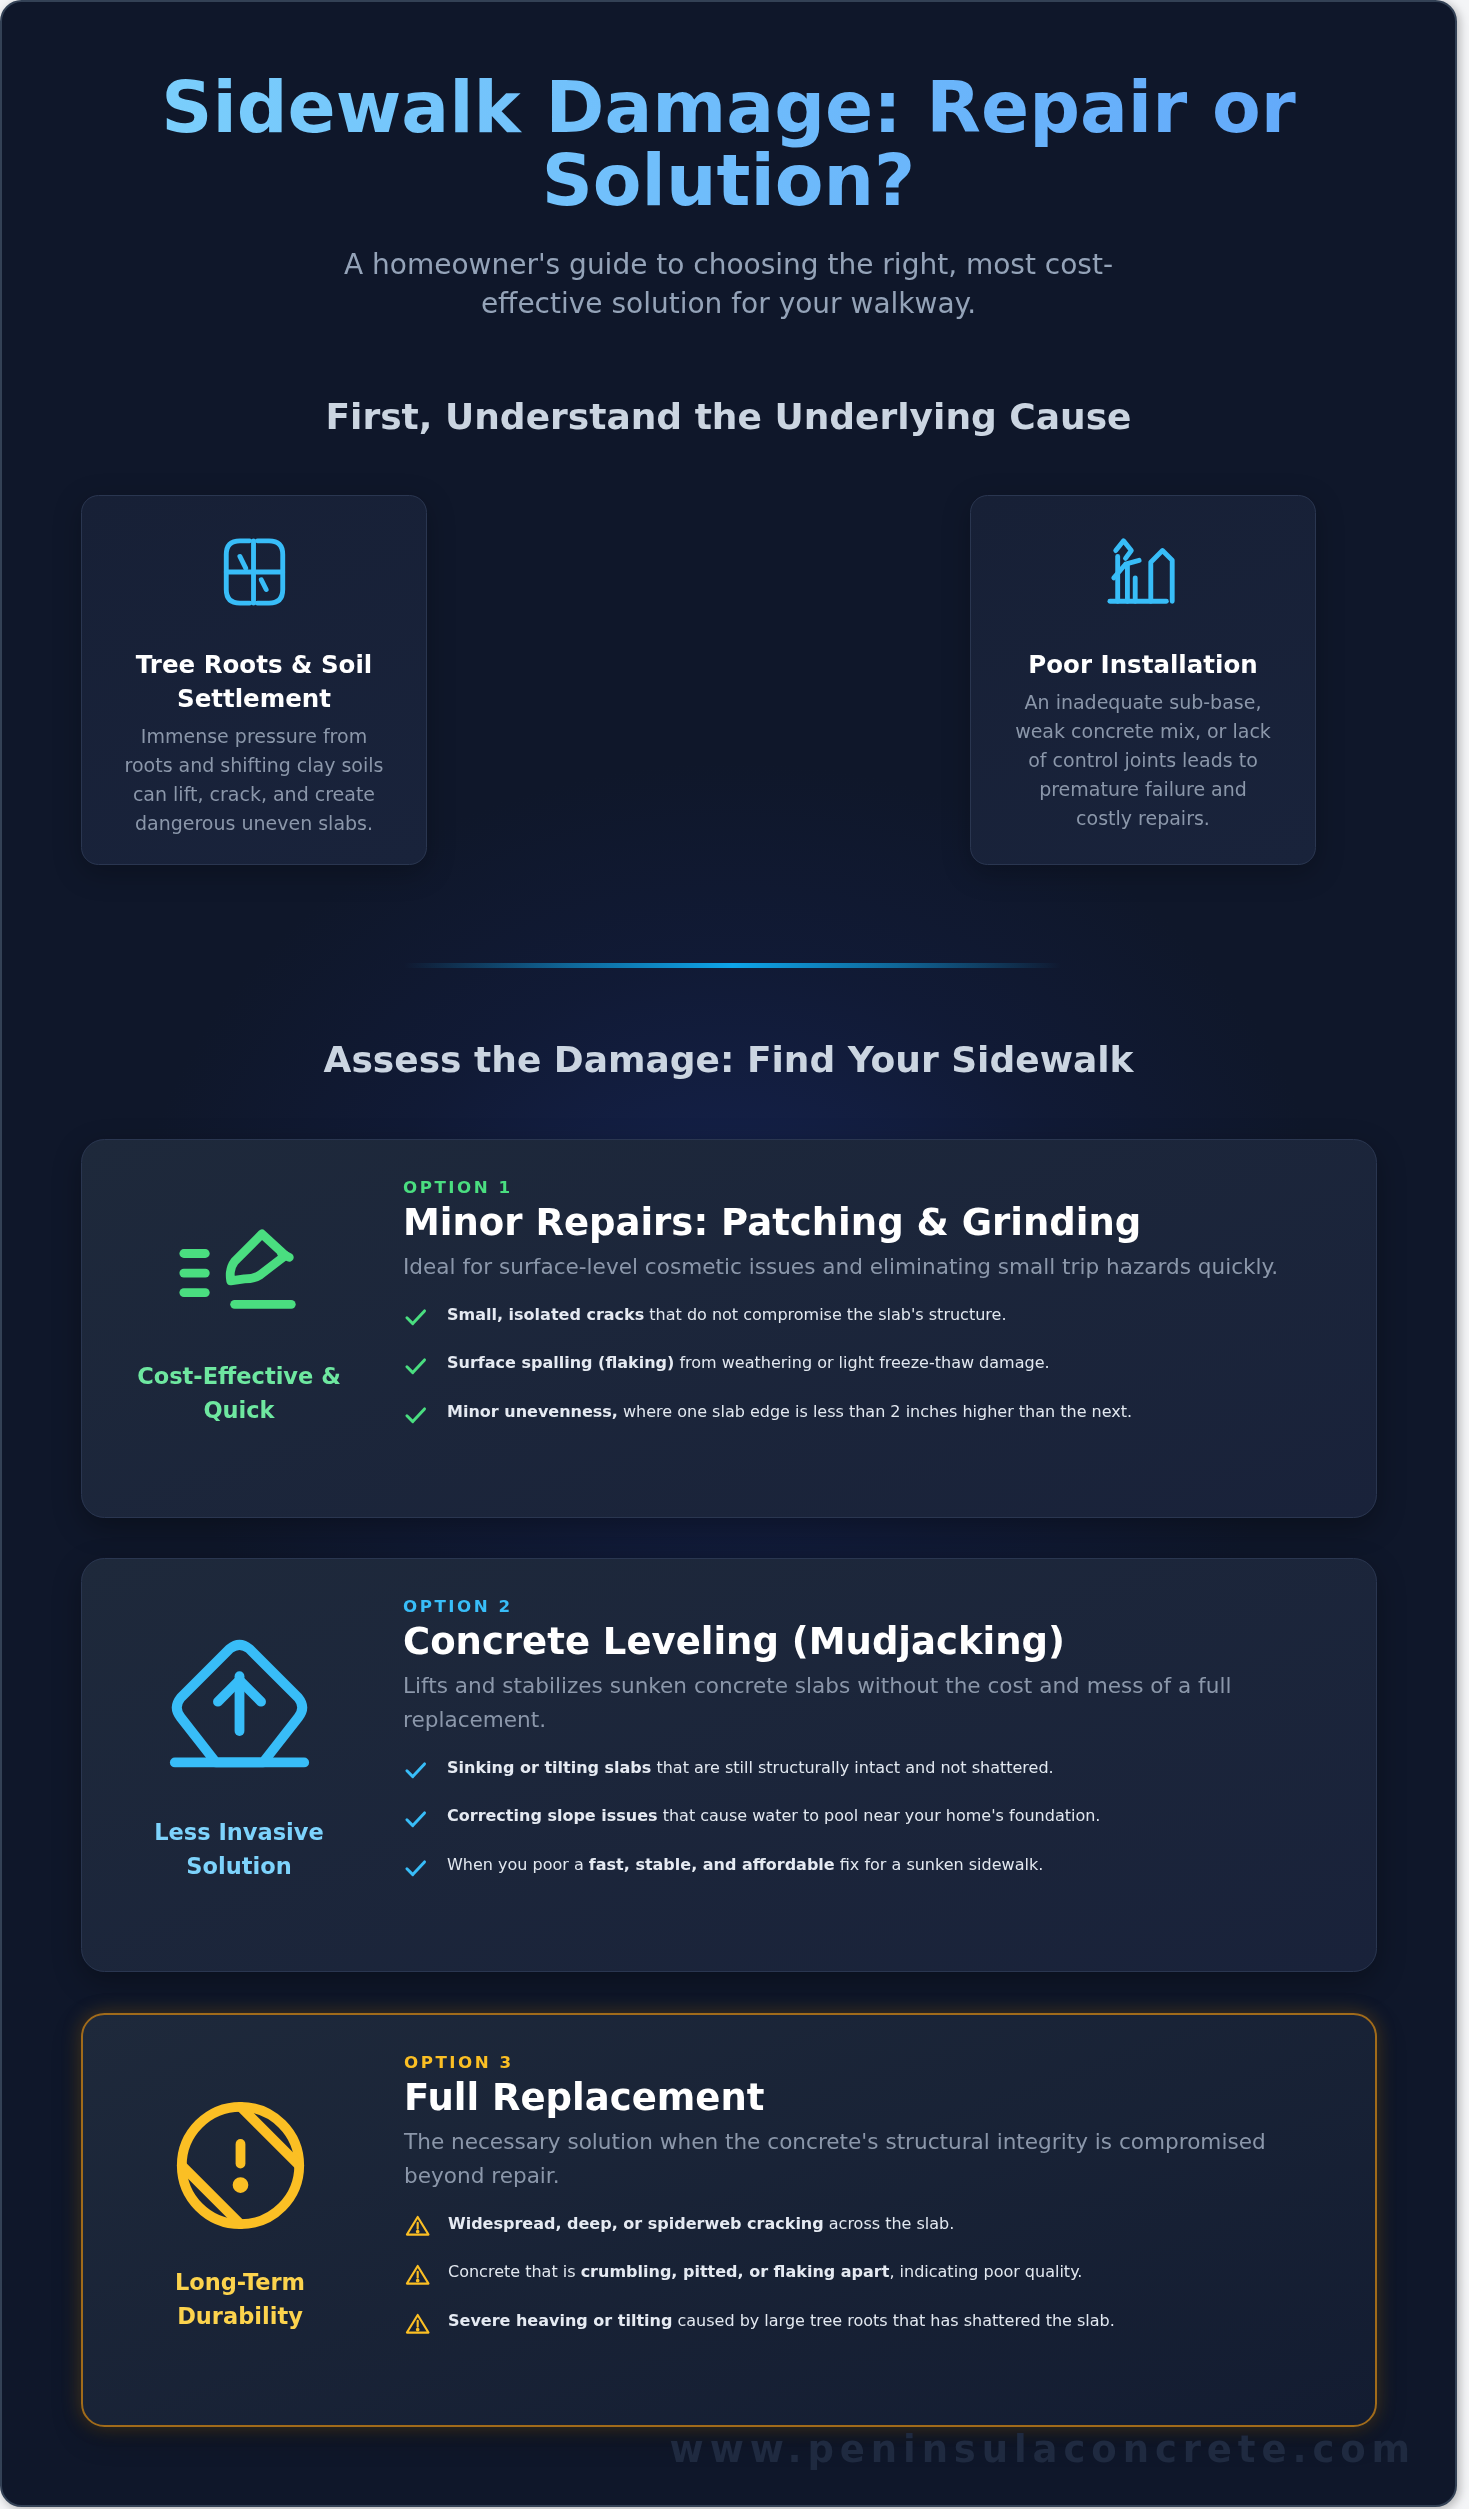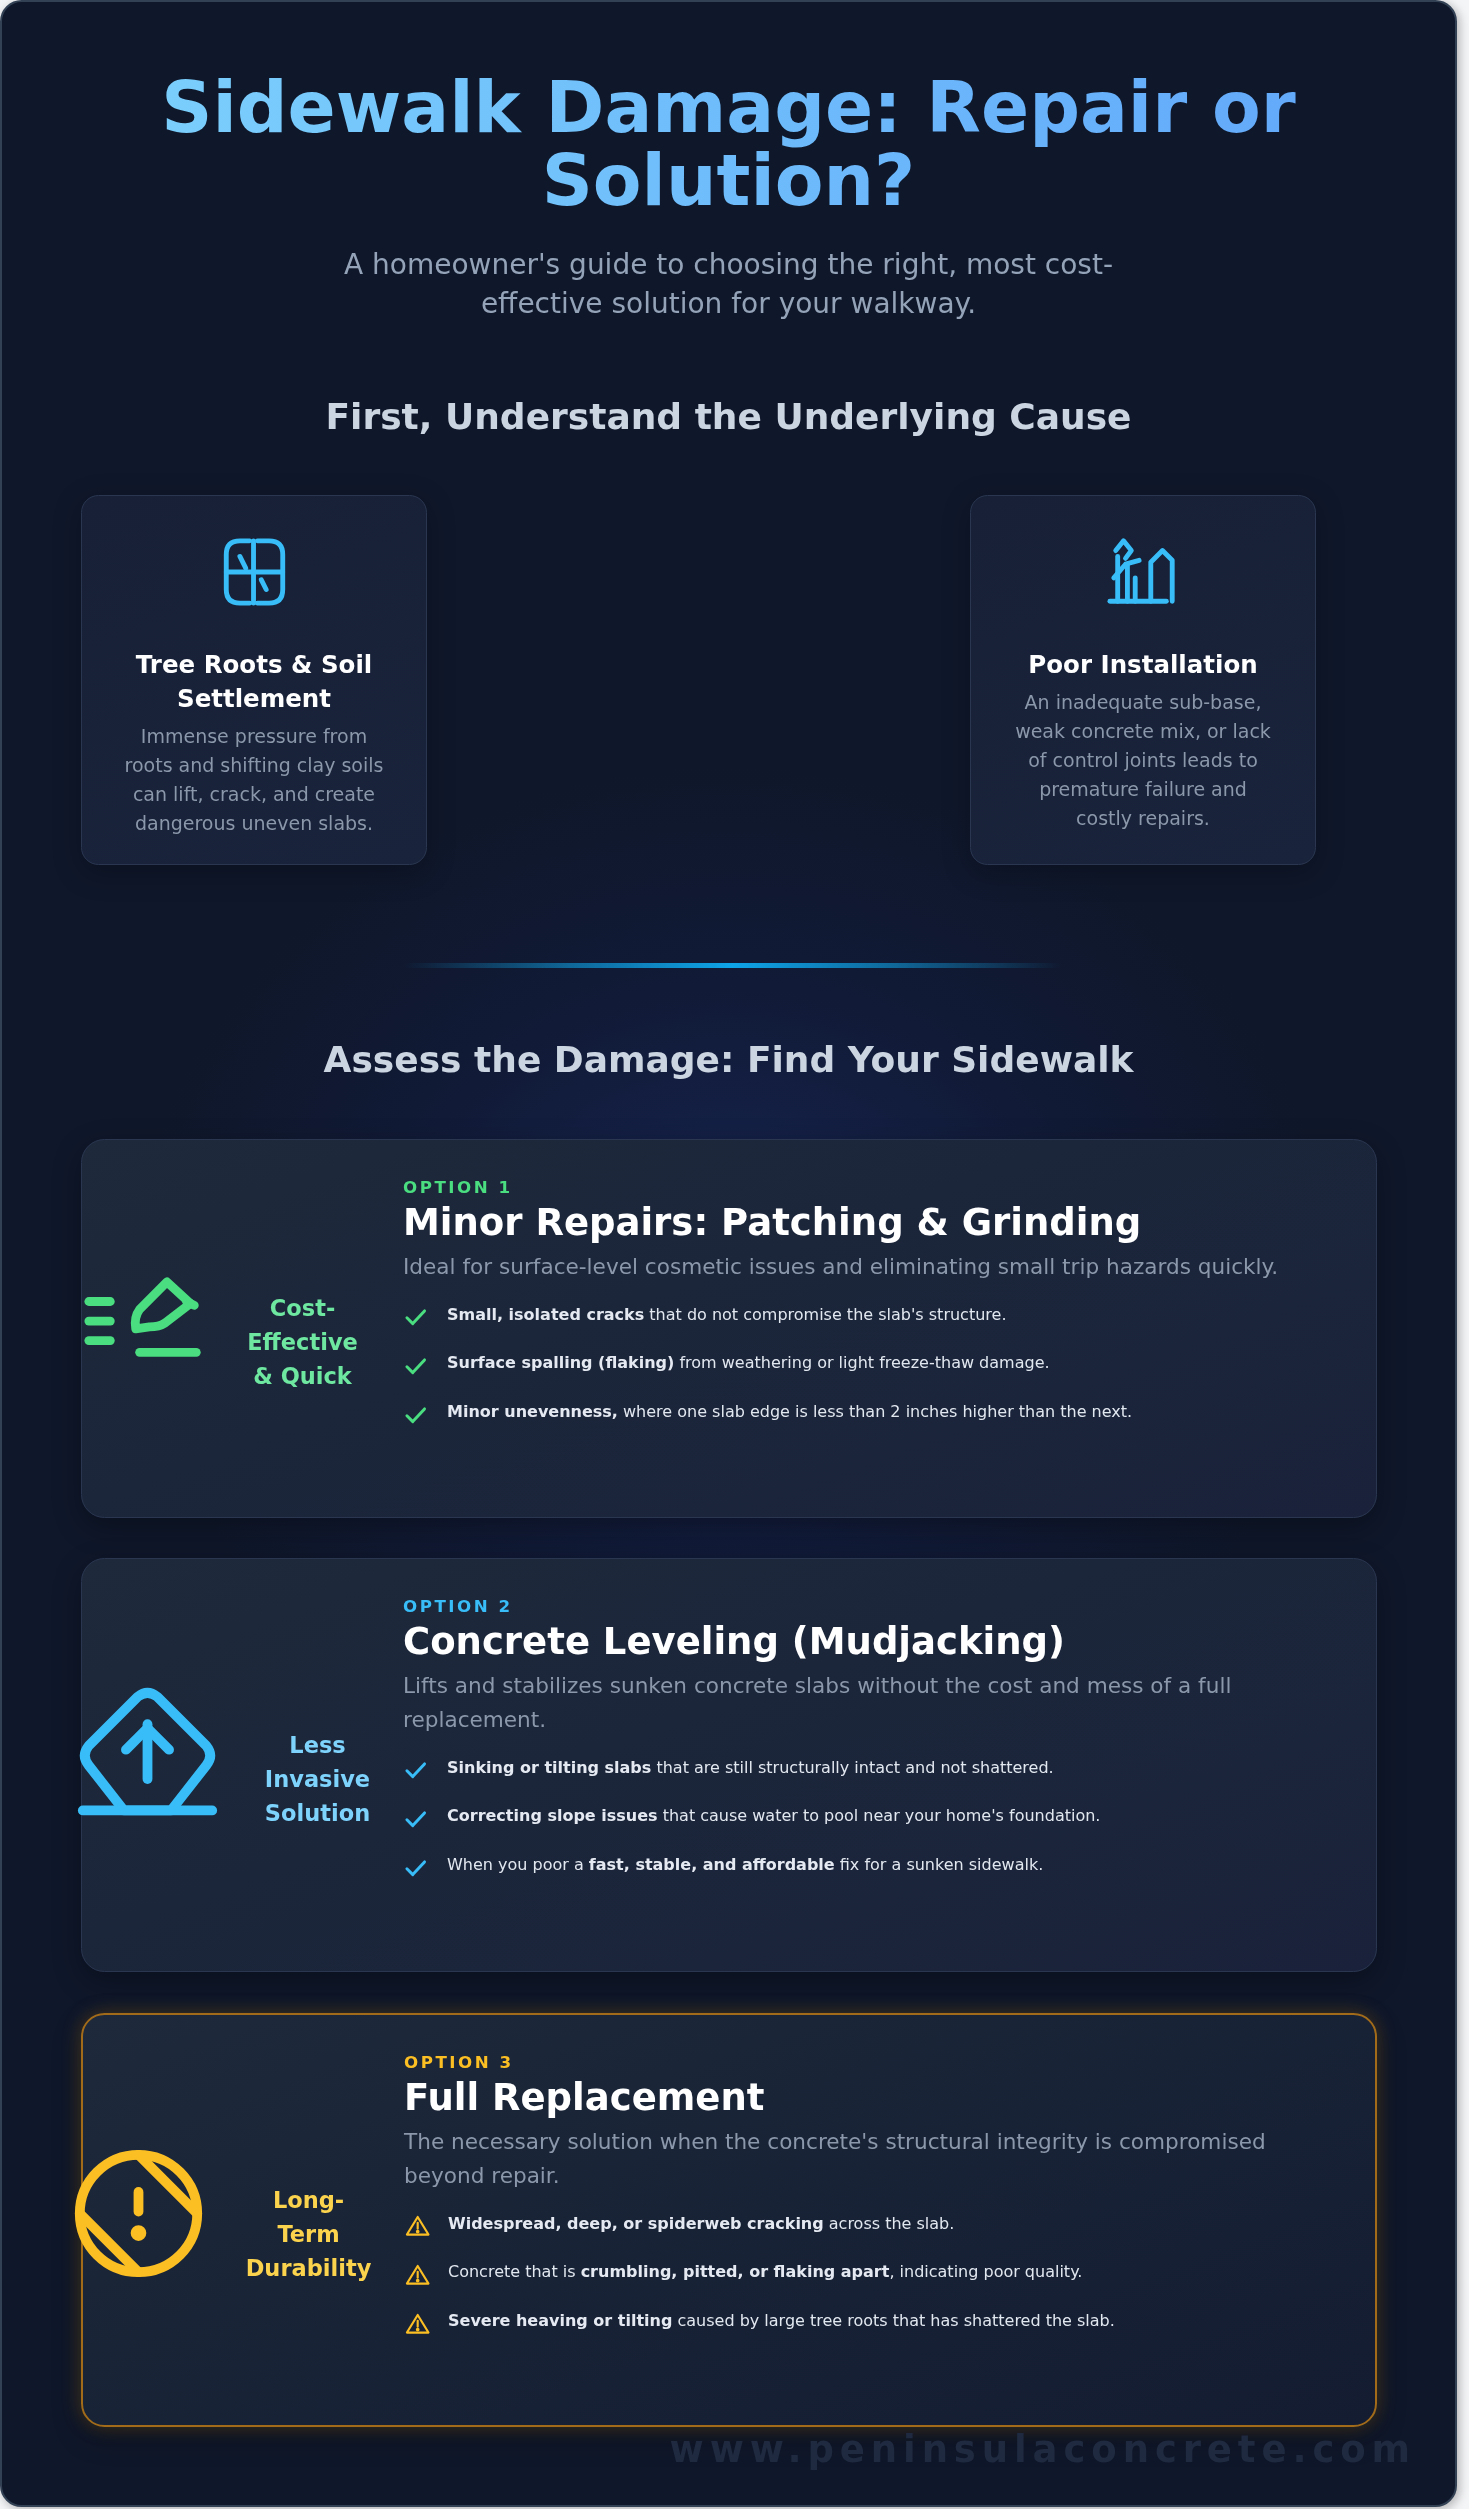--- a/index.html
+++ b/index.html
@@ -67,21 +67,21 @@
       box-shadow: 0 9.8px 29px rgba(0,0,0,0.3);
     }
     .oc1 { top: 1137px; height: 379px; }
     .oc2 { top: 1556px; height: 414px; }
     .oc3 { top: 2011px; height: 414px; border: 2px solid #a16b1a;
       background: linear-gradient(160deg, #1e293b 0%, #131c31 100%);
       box-shadow: 0 0 19.6px rgba(245,158,11,0.25), 0 9.8px 29px rgba(0,0,0,0.3); }
 
     .opt-left {
       position: absolute; left: 0; top: 0; width: 314px; height: 100%;
-      display: flex; flex-direction: row; align-items: center; justify-content: center;
+      display: flex; flex-direction: column; align-items: center; justify-content: center;
     }
     .opt-left .badge { font-weight: bold; font-size: 22.5px; line-height: 34px; text-align: center; margin-top: 27.4px; padding: 0 39px; }
     .opt-right { position: absolute; left: 321px; top: 37px; right: 49px; }
     .opt-label { font-weight: bold; font-size: 16.7px; letter-spacing: 2.5px; }
     .opt-title { color: #ffffff; font-weight: bold; font-size: 37px; line-height: 47px; margin-top: 2px; }
     .opt-desc { color: #8b97aa; font-size: 21.6px; line-height: 34px; margin-top: 3.9px; }
     .opt-list { list-style: none; margin-top: 13.7px; }
     .opt-list li {
       position: relative; padding-left: 44px; color: #e2e8f0; font-size: 16px; line-height: 34px; margin-bottom: 14.7px;
     }

